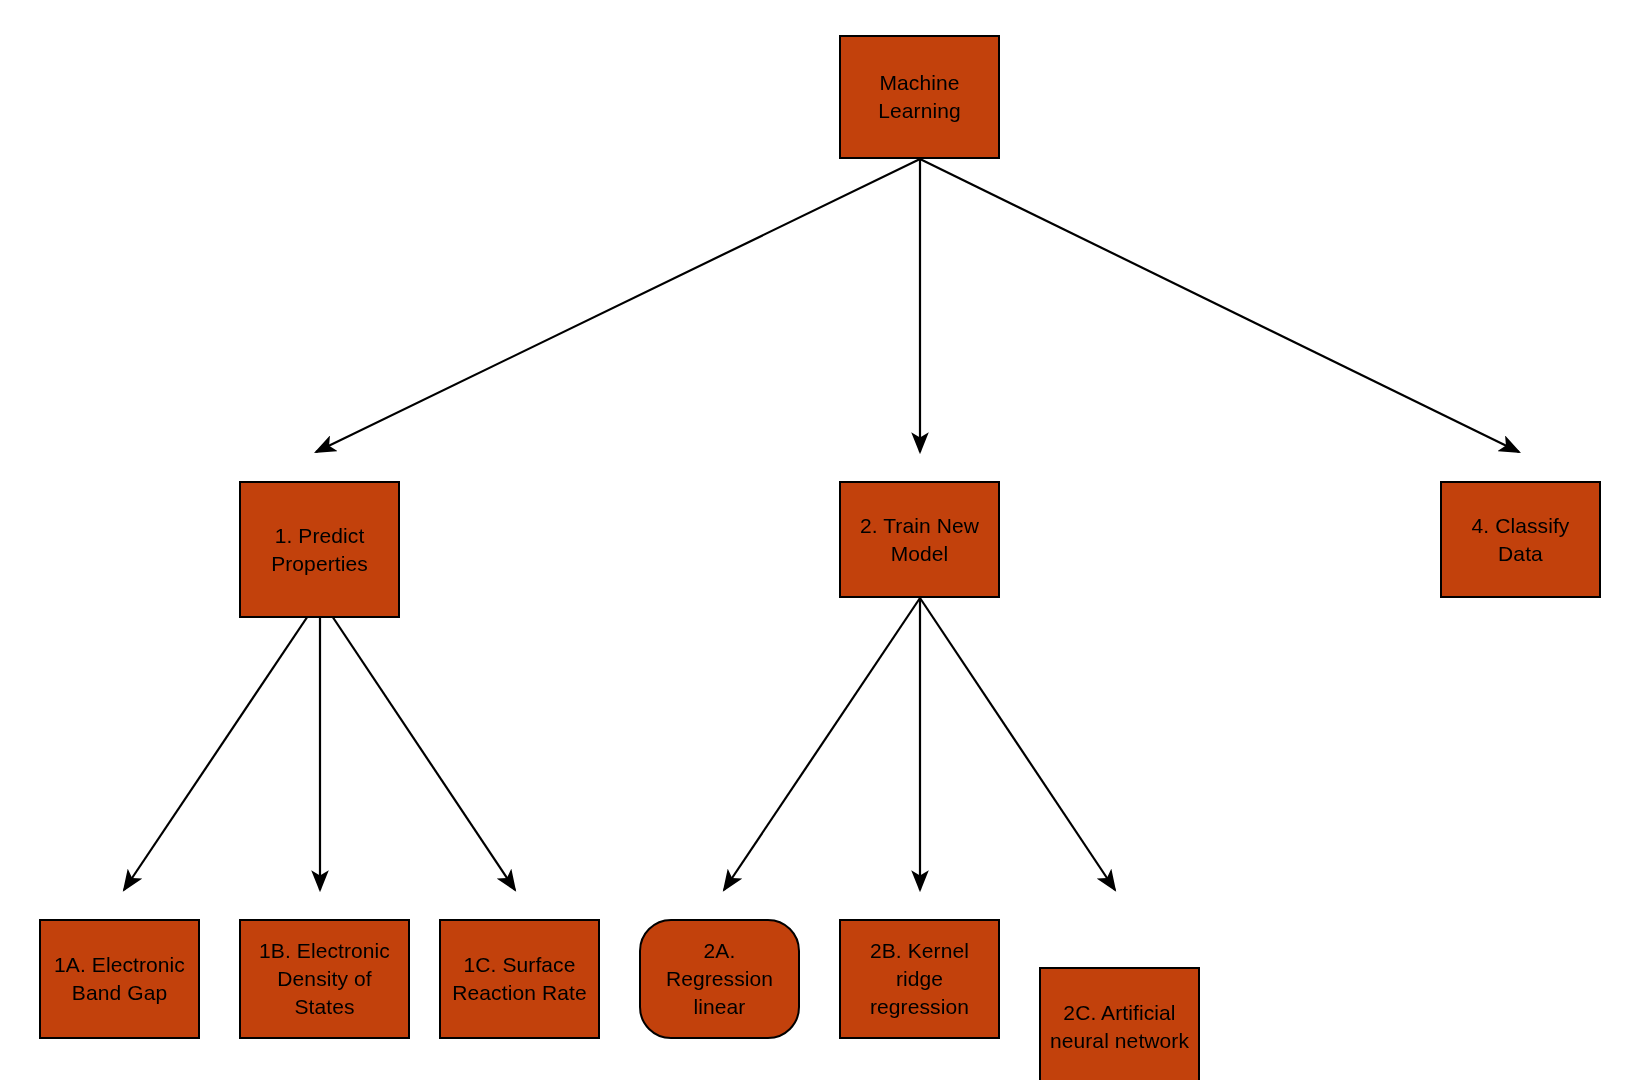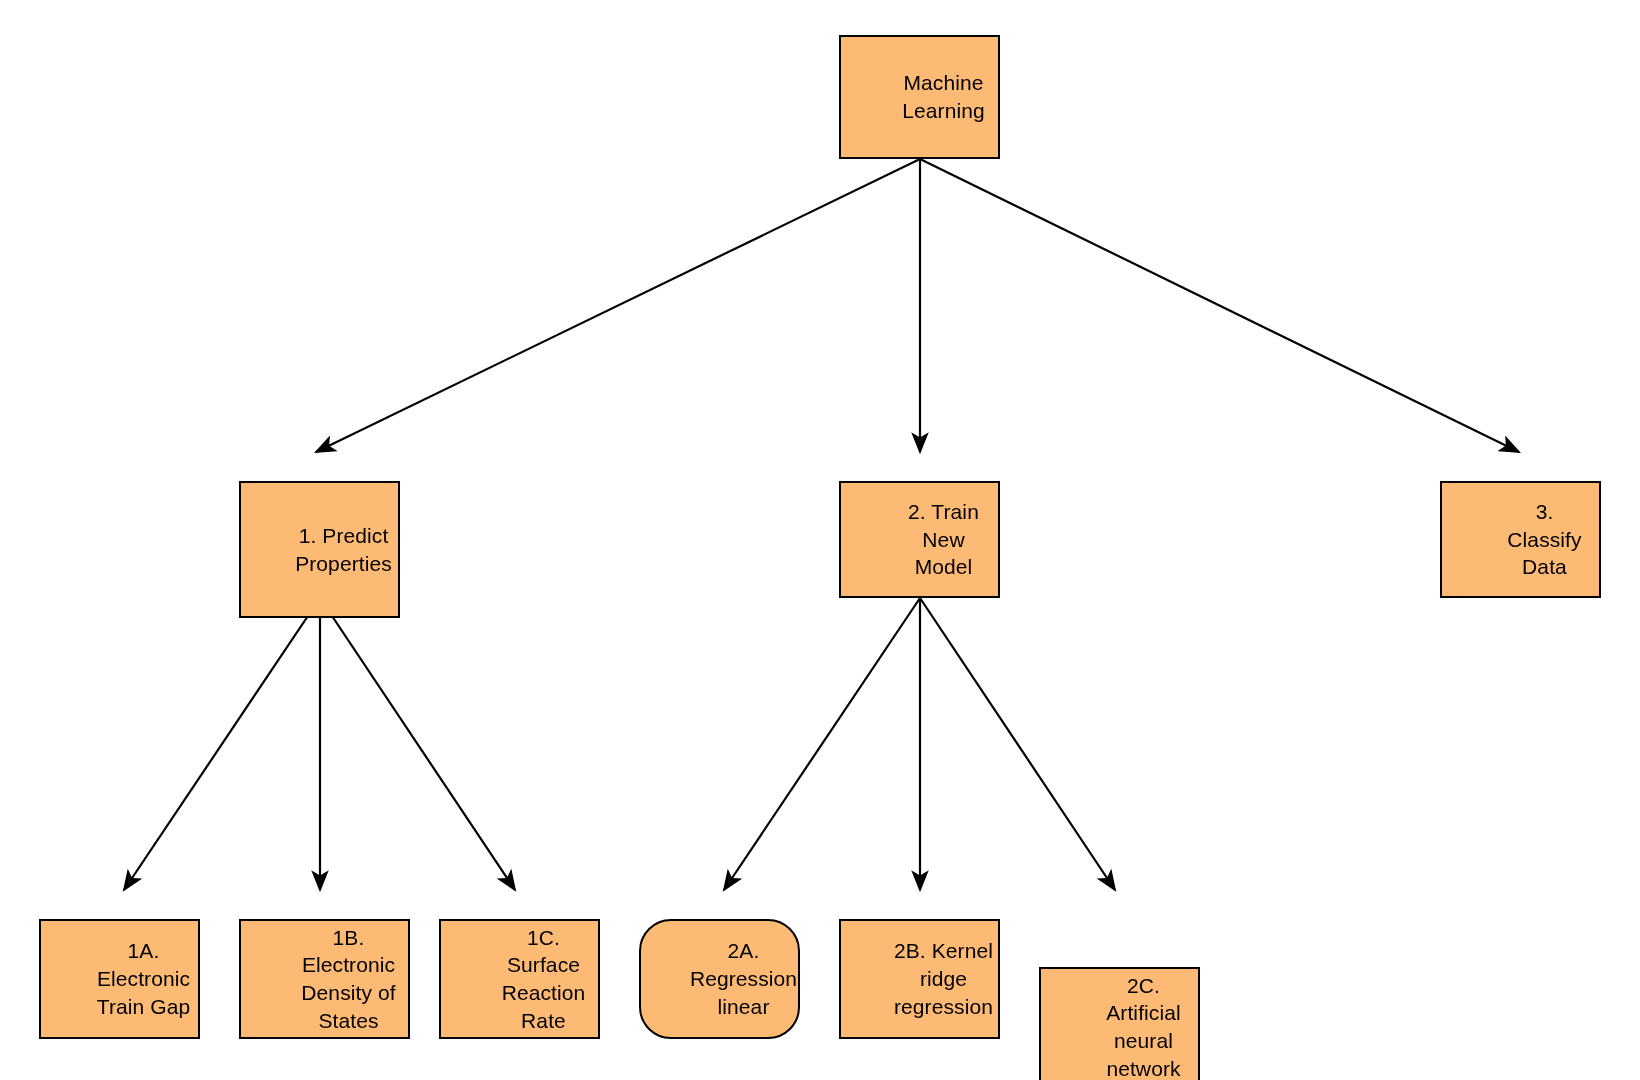--- a/index.html
+++ b/index.html
@@ -25,26 +25,25 @@
     left: 0;
     top: 0;
     width: 1640px;
     height: 1080px;
     pointer-events: none;
   }
   .node-box {
     position: absolute;
     box-sizing: border-box;
     border: 2px solid #000000;
-    background: #fdba74;
+    background: #c2410c;
     display: flex;
     align-items: center;
     justify-content: center;
     text-align: center;
-    padding-left: 48px;
   }
   .node-label {
     font-family: "Liberation Sans", sans-serif;
     font-size: 21px;
     line-height: 1.32;
     color: #000000;
     padding: 0 6px;
     white-space: pre-line;
     letter-spacing: 0.1px;
   }
@@ -80,26 +79,26 @@
       </div>
       <div class="node-box" style="left: 239px; top: 481px; width: 161px; height: 137px; border-color: rgb(0, 0, 0);">
         <div class="node-label" style="color: rgb(0, 0, 0);">1. Predict
 Properties</div>
       </div>
       <div class="node-box" style="left: 839px; top: 481px; width: 161px; height: 117px; border-color: rgb(0, 0, 0);">
         <div class="node-label" style="color: rgb(0, 0, 0);">2. Train New
 Model</div>
       </div>
       <div class="node-box" style="left: 1440px; top: 481px; width: 161px; height: 117px; border-color: rgb(0, 0, 0);">
-        <div class="node-label" style="color: rgb(0, 0, 0);">3. Classify
+        <div class="node-label" style="color: rgb(0, 0, 0);">4. Classify
 Data</div>
       </div>
       <div class="node-box" style="left: 39px; top: 919px; width: 161px; height: 120px; border-color: rgb(0, 0, 0);">
         <div class="node-label" style="color: rgb(0, 0, 0);">1A. Electronic
-Train Gap</div>
+Band Gap</div>
       </div>
       <div class="node-box" style="left: 239px; top: 919px; width: 171px; height: 120px; border-color: rgb(0, 0, 0);">
         <div class="node-label" style="color: rgb(0, 0, 0);">1B. Electronic
 Density of
 States</div>
       </div>
       <div class="node-box" style="left: 439px; top: 919px; width: 161px; height: 120px; border-color: rgb(0, 0, 0);">
         <div class="node-label" style="color: rgb(0, 0, 0);">1C. Surface
 Reaction Rate</div>
       </div>

